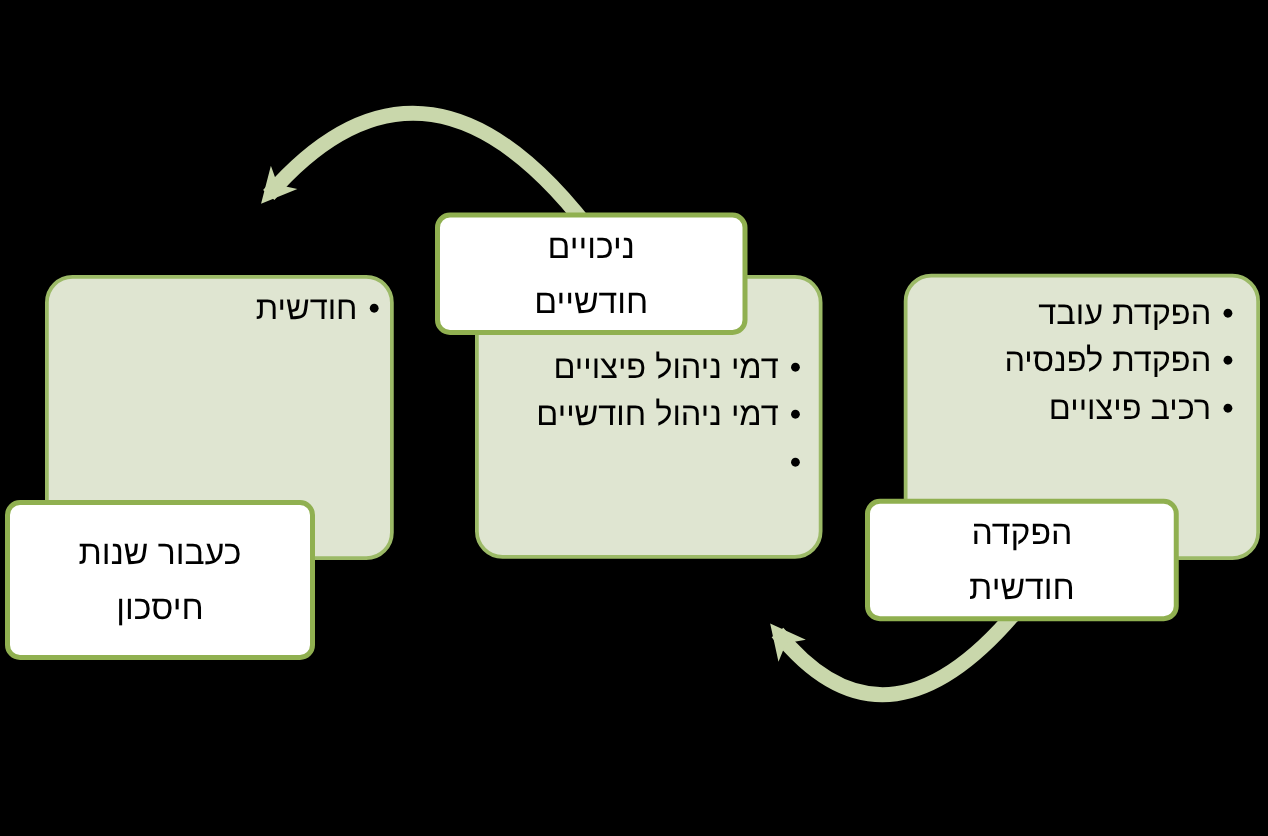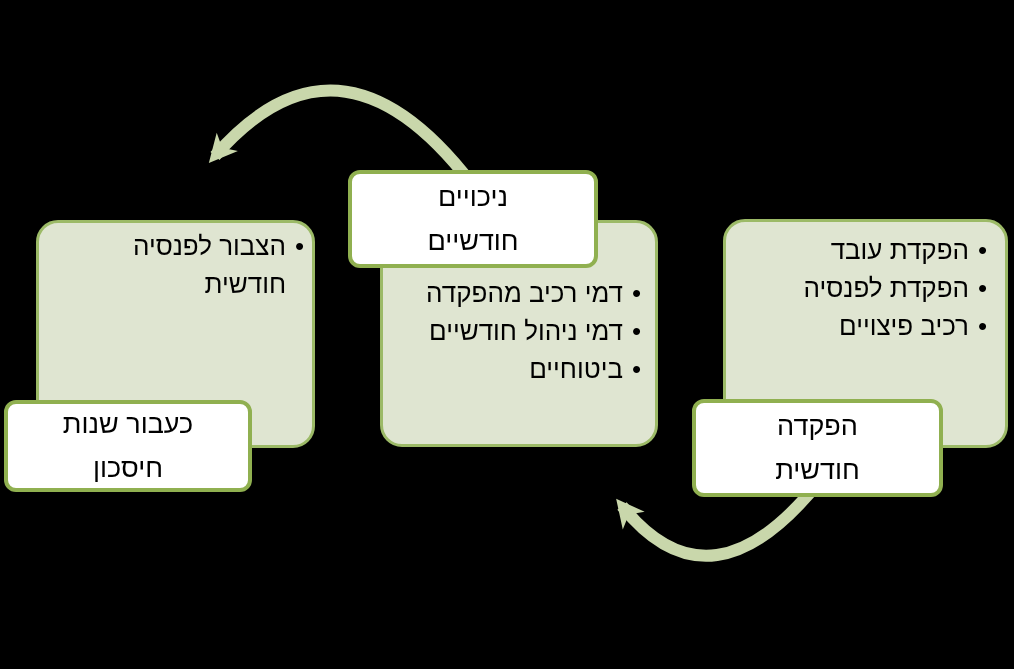--- a/index.html
+++ b/index.html
@@ -16,21 +16,21 @@
   #cbox-deductions{left:380px;top:220px;width:278px;height:227px;}
   #cbox-deposit   {left:723px;top:219px;width:285px;height:229px;}
   .lbox{
     position:absolute;z-index:3;box-sizing:border-box;
     background:#fff;border:4px solid #90b050;border-radius:12px;
     display:flex;flex-direction:column;align-items:center;justify-content:center;
     direction:rtl;text-align:center;font-size:27px;line-height:44px;
   }
   #lbox-deductions{left:348px;top:170px;width:250px;height:98px;}
   #lbox-deposit   {left:692px;top:399px;width:251px;height:98px;text-align:right;}
-  #lbox-payout    {left:4px;  top:400px;width:248px;height:92px;}
+  #lbox-payout    {left:4px;  top:400px;width:248px;height:128px;}
   .bullets{
     position:absolute;direction:rtl;text-align:right;
     font-size:26px;line-height:38px;
   }
   #cbox-deposit    .bullets{top:9px; right:18px;left:10px;}
   #cbox-deductions .bullets{top:51px;right:14px;left:10px;}
   #cbox-payout     .bullets{top:4px; right:8px; left:10px;}
   .item{position:relative;padding-right:18px;}
   .dot{position:absolute;right:0;top:0;}
   .bline,.lline{white-space:nowrap;}
@@ -64,38 +64,36 @@
         <span class="dot">•</span>
         <div class="bline">רכיב פיצויים</div>
       </div>
     </div>
   </div>
 
   <div class="cbox" id="cbox-deductions">
     <div class="bullets">
       <div class="item">
         <span class="dot">•</span>
-        <div class="bline">דמי רכיב מהפקדה</div>
+        <div class="bline">דמי ניהול פיצויים</div>
       </div>
       <div class="item">
         <span class="dot">•</span>
         <div class="bline">דמי ניהול חודשיים</div>
       </div>
       <div class="item">
         <span class="dot">•</span>
-        <div class="bline">ביטוחיים</div>
       </div>
     </div>
   </div>
 
   <div class="cbox" id="cbox-payout">
     <div class="bullets">
       <div class="item">
         <span class="dot">•</span>
-        <div class="bline">הצבור לפנסיה</div>
         <div class="bline">חודשית</div>
       </div>
     </div>
   </div>
 
   <div class="lbox" id="lbox-deductions">
     <div class="lline">ניכויים</div>
     <div class="lline">חודשיים</div>
   </div>
 

